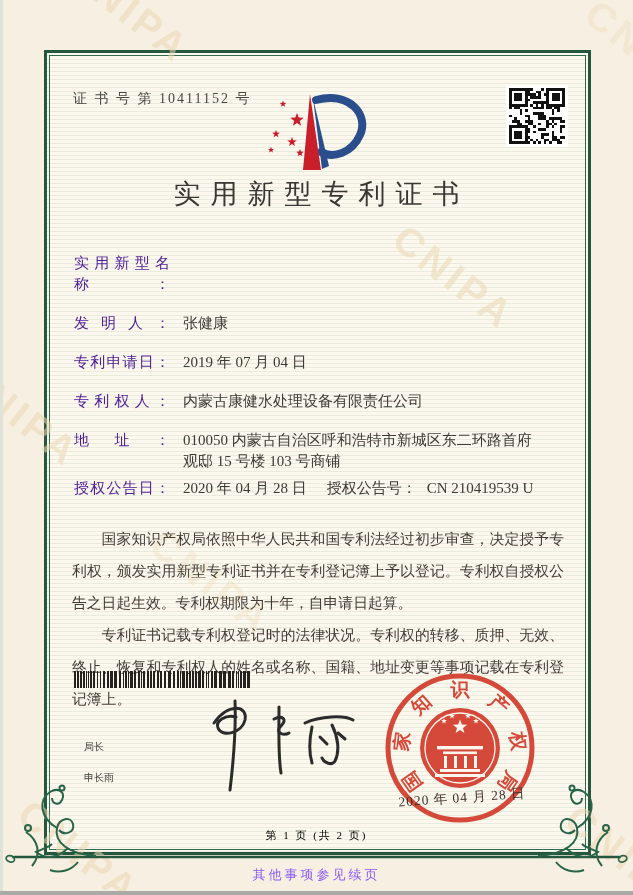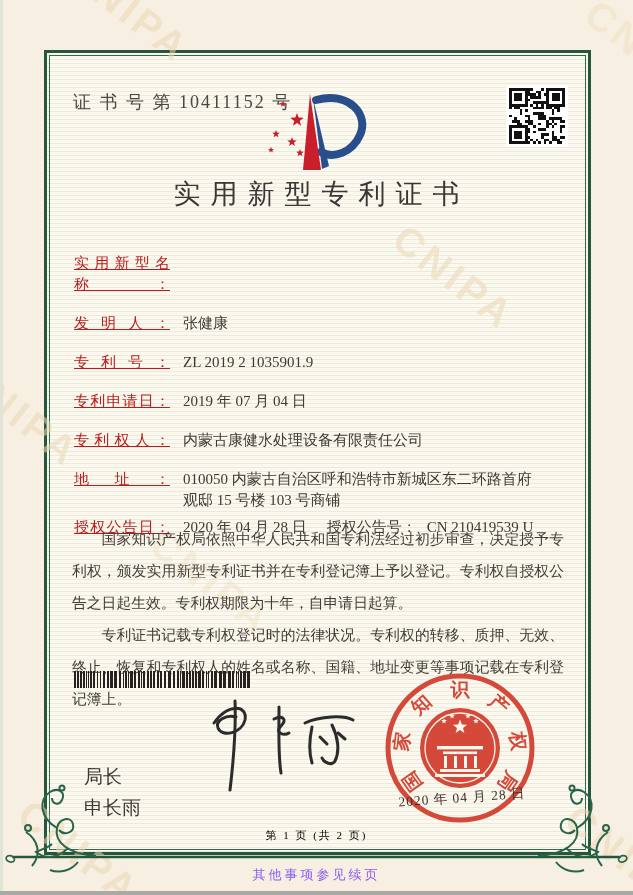--- a/index.html
+++ b/index.html
@@ -17,43 +17,43 @@
            background:
              repeating-linear-gradient(0deg, rgba(134,170,146,.16) 0 1px, rgba(0,0,0,0) 1px 4px),
              #fcf8ee; }
   .frame-inner { position:absolute; inset:2px; border:1px solid #2f6b4c; }
 
   .wm { position:absolute; font:700 40px "Liberation Sans",sans-serif; letter-spacing:4px;
         color:#ecd9b6; opacity:.55; transform:rotate(38deg); white-space:nowrap; z-index:2; }
 
   .content { position:absolute; inset:0; z-index:5; }
 
-  .cert-no { position:absolute; left:73px; top:90px; font-size:18px; color:#4a4642; letter-spacing:2px; }
+  .cert-no { position:absolute; left:73px; top:90px; font-size:14px; color:#4a4642; letter-spacing:2px; }
 
   .logo { position:absolute; left:256px; top:90px; width:120px; height:82px; }
   .qr-box { position:absolute; left:506px; top:85px; width:62px; height:62px; background:#ffffff; padding:3px; }
 
   .title { position:absolute; left:0; top:176px; width:100%; text-align:center;
            font-size:27px; font-weight:400; letter-spacing:10px; text-indent:10px; color:#3a3633; }
 
   .fields { position:absolute; left:74px; top:253px; width:470px; font-size:15px; color:#3d3935; }
   .f-row { display:flex; align-items:flex-start; line-height:21px; margin-bottom:18px; }
-  .f-label { flex:0 0 96px; width:96px; text-align:justify; text-align-last:justify; color:#b91c1c;text-decoration:underline; }
+  .f-label { flex:0 0 96px; width:96px; text-align:justify; text-align-last:justify; color:#4c1d95; }
   .f-value { margin-left:13px; max-width:352px; }
   .f-row.addr { margin-bottom:6px; }
   .f-label2 { margin-left:20px; }
   .f-value2 { margin-left:10px;text-align:right; }
 
   .body-text { position:absolute; left:72px; top:523px; width:492px;
                font-size:14.8px; line-height:32px; color:#433b35; text-align:justify; }
   .body-text p { text-indent:2em; }
 
   .barcode { position:absolute; left:74px; top:671px; width:178px; height:17px; }
 
-  .officer { position:absolute; left:84px; top:761px; font-size:19px; color:#3b3734; line-height:31px; }
+  .officer { position:absolute; left:84px; top:731px; font-size:10px; color:#3b3734; line-height:31px; }
 
   .signature { position:absolute; left:192px; top:693px; width:170px; height:105px; }
 
   .seal { position:absolute; left:380px; top:668px; width:160px; height:160px; opacity:.92; }
   .seal-date { position:absolute; left:392px; top:789px; width:140px; text-align:center;
                font-size:13.5px; color:#41302a; letter-spacing:1px; transform:rotate(-4deg); }
 
   .page-info { position:absolute; left:0; top:828px; width:100%; text-align:center;
                font-size:11px; color:#000000; letter-spacing:2px; }
 
@@ -327,24 +327,20 @@
 
     <div class="fields">
       <div class="f-row">
         <span class="f-label">实用新型名称：</span>
       </div>
       <div class="f-row">
         <span class="f-label">发明人：</span>
         <span class="f-value">张健康</span>
       </div>
       <div class="f-row">
-        <span class="f-label">专利号：</span>
-        <span class="f-value">ZL 2019 2 1035901.9</span>
-      </div>
-      <div class="f-row">
         <span class="f-label">专利申请日：</span>
         <span class="f-value">2019 年 07 月 04 日</span>
       </div>
       <div class="f-row">
         <span class="f-label">专利权人：</span>
         <span class="f-value">内蒙古康健水处理设备有限责任公司</span>
       </div>
       <div class="f-row addr">
         <span class="f-label">地址：</span>
         <span class="f-value">010050 内蒙古自治区呼和浩特市新城区东二环路首府观邸 15 号楼 103 号商铺</span>

